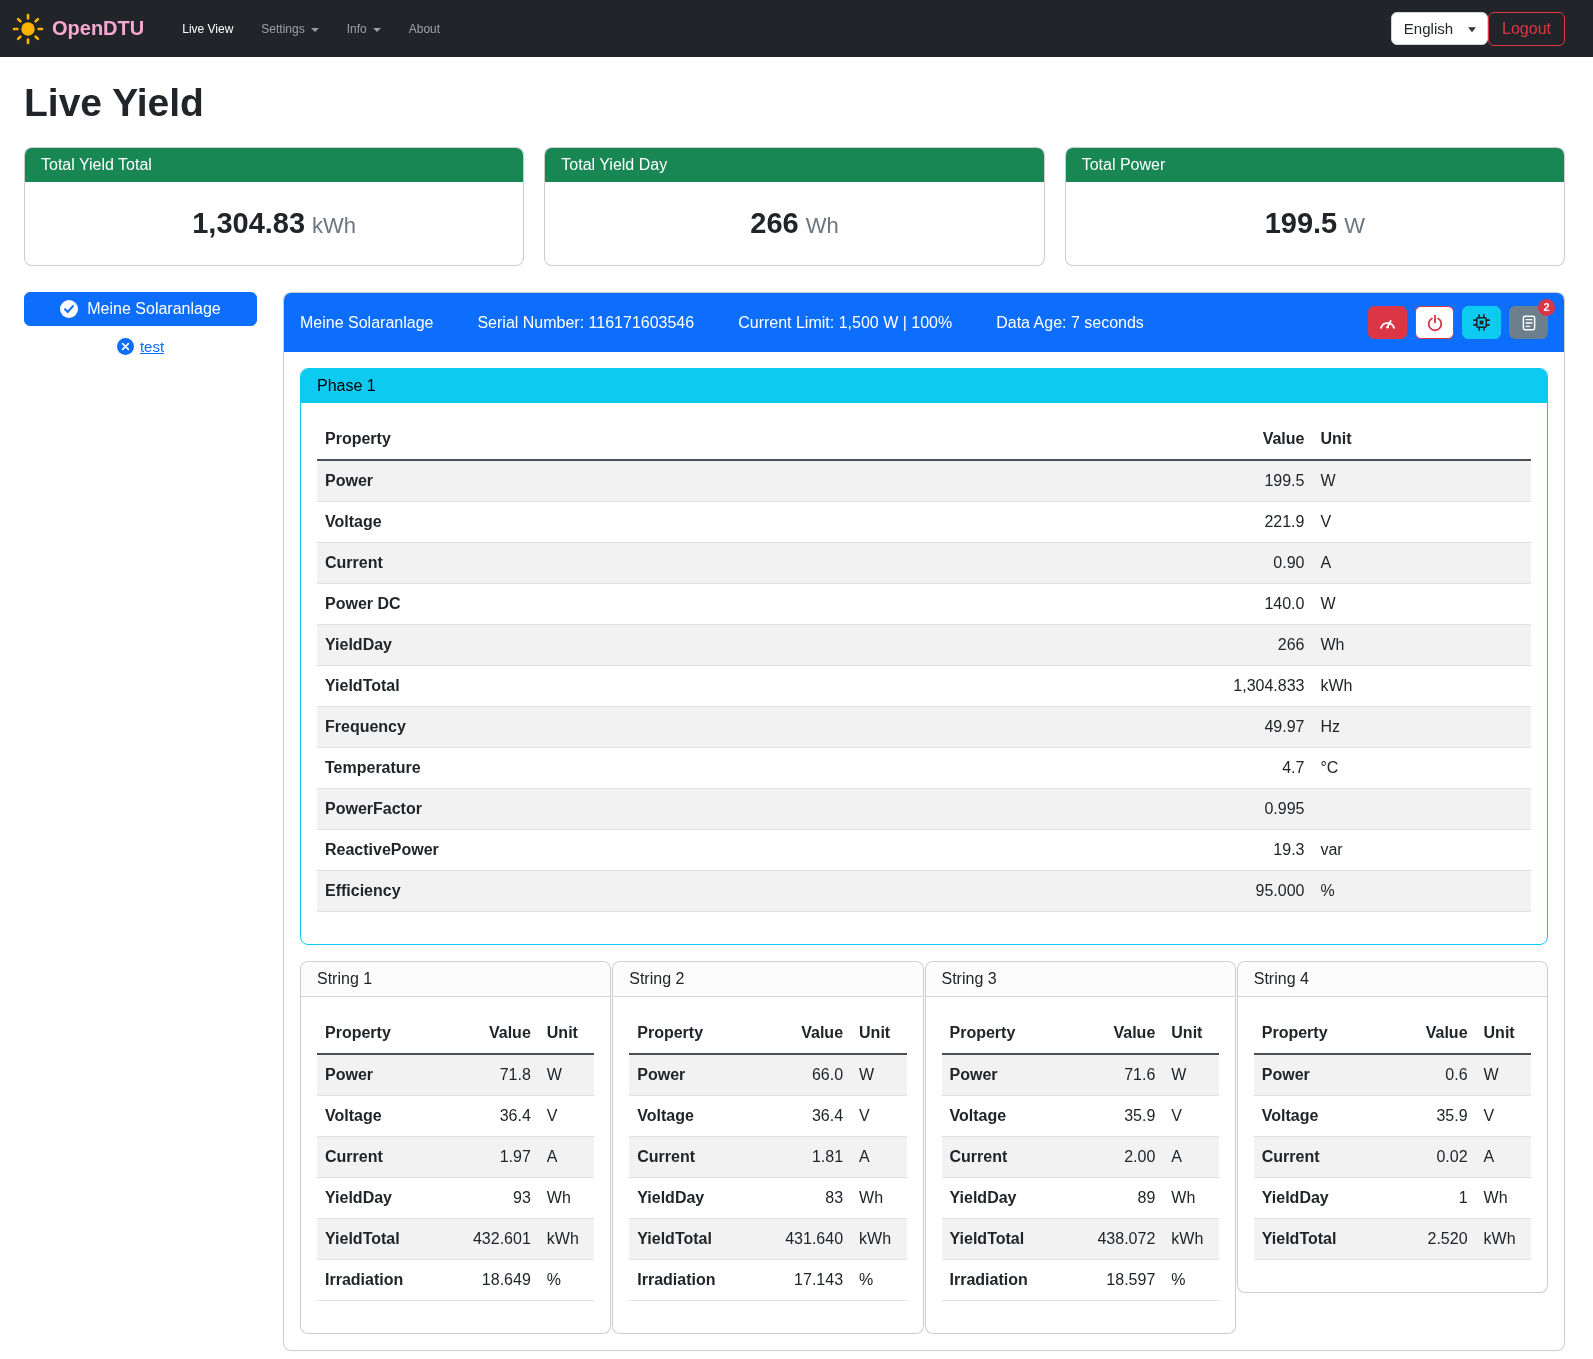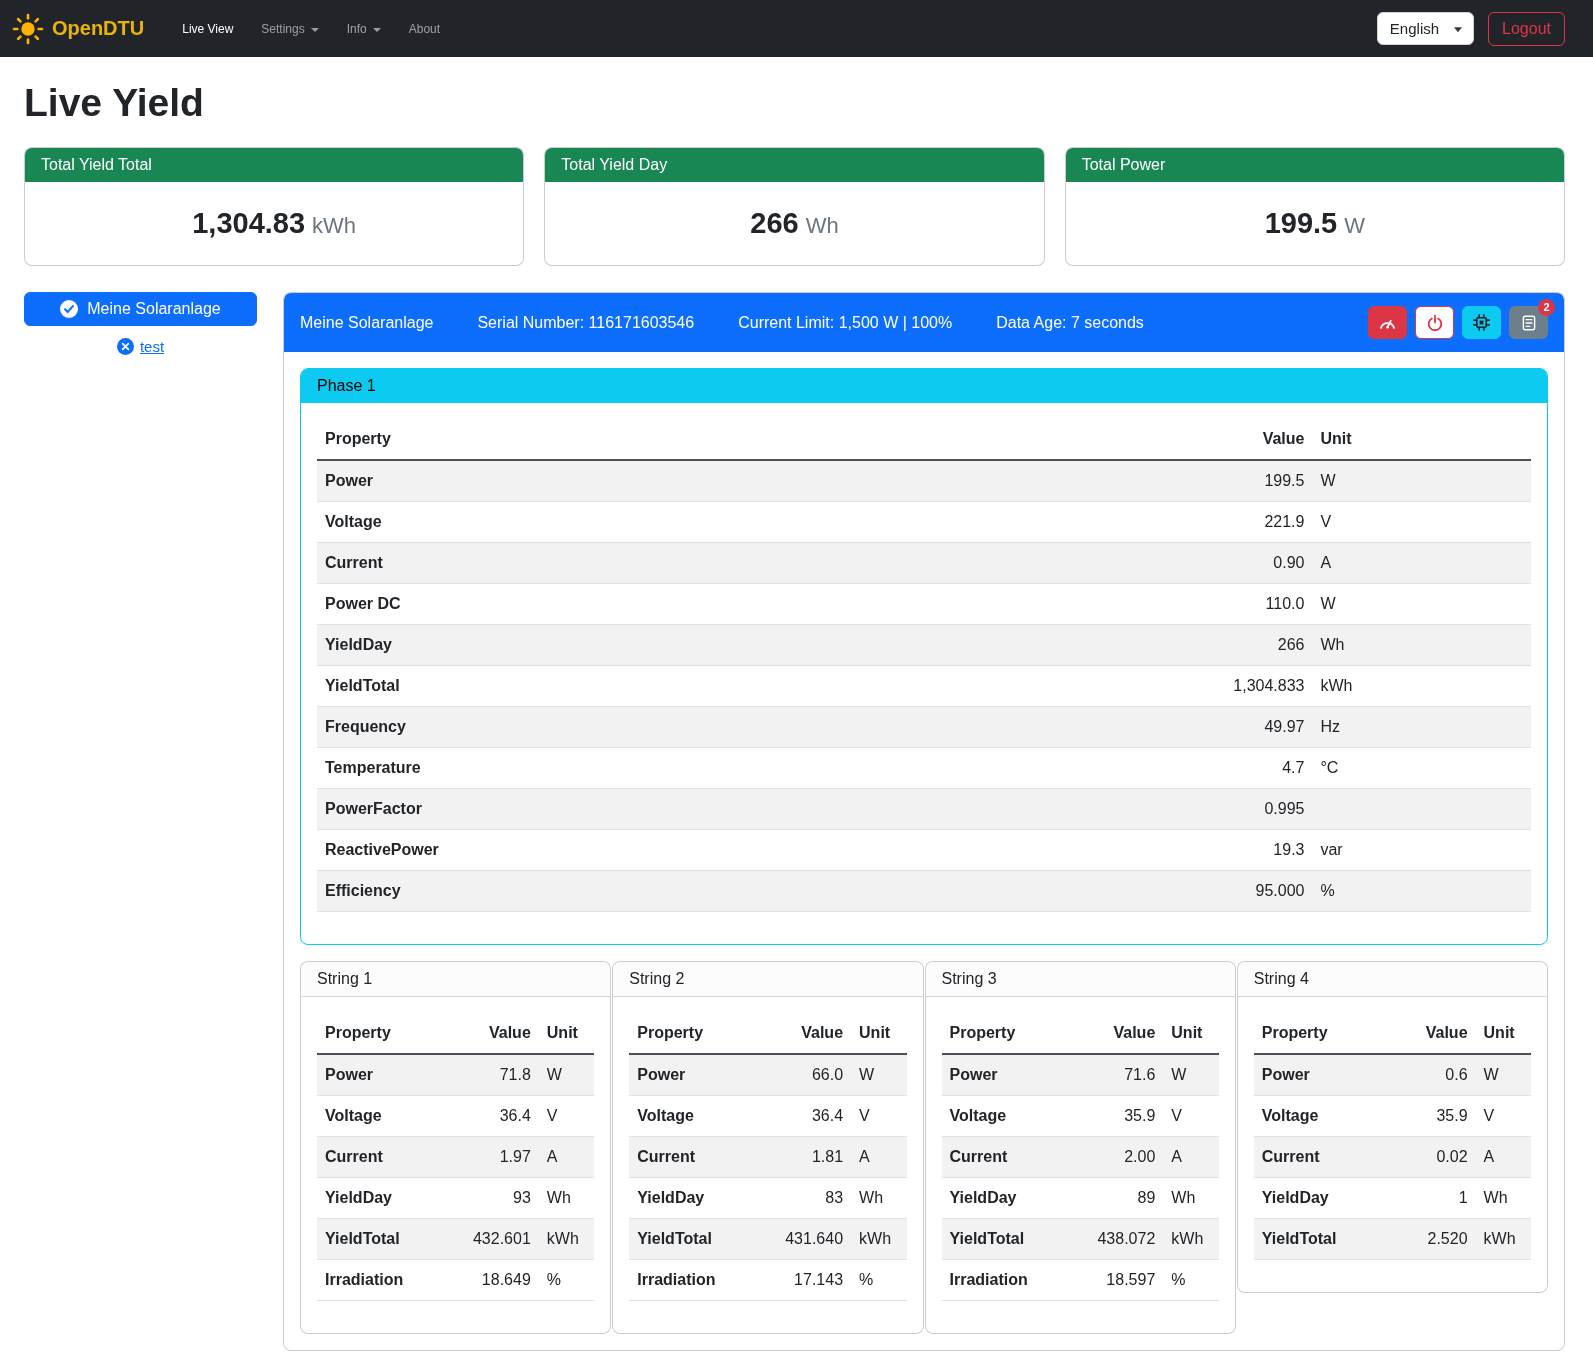--- a/index.html
+++ b/index.html
@@ -16,37 +16,37 @@
   .navbar {
     background:#212529;
     height:57px;
     display:flex;
     align-items:center;
     padding:0 28px 0 12px;
     gap:4px;
   }
   .brand {
     display:flex; align-items:center; gap:8px;
-    color:#eab308; font-size:20px; font-weight:600;
+    color:#f9a8d4; font-size:20px; font-weight:600;
     margin-right:20px; cursor:pointer; text-decoration:none;
   }
   .nav-links { display:flex; align-items:center; }
   .nav-link {
     color:rgba(255,255,255,.55);
     font-size:12px; padding:8px 14px;
     cursor:pointer; display:flex; align-items:center; gap:6px;
     text-decoration:none; white-space:nowrap;
   }
   .nav-link.active { color:#fff; }
   .caret {
     width:0; height:0; display:inline-block;
     border-left:4px solid transparent; border-right:4px solid transparent;
     border-top:4px solid currentColor; margin-top:2px;
   }
-  .nav-right { margin-left:auto; display:flex; align-items:center; gap:14px; }
+  .nav-right { margin-left:auto; display:flex; align-items:center; }
   .lang-select {
     background:#fff; border:1px solid #ced4da; border-radius:6px;
     padding:7px 34px 7px 12px; font-size:15px; color:#212529;
     position:relative; cursor:pointer;
   }
   .select-caret {
     position:absolute; right:11px; top:50%; transform:translateY(-35%);
     width:0; height:0;
     border-left:4px solid transparent; border-right:4px solid transparent;
     border-top:5px solid #343a40;
@@ -329,21 +329,21 @@
                     <td class="col-val">221.9</td>
                     <td class="col-unit">V</td>
                   </tr>
                 <tr>
                     <td class="prop">Current</td>
                     <td class="col-val">0.90</td>
                     <td class="col-unit">A</td>
                   </tr>
                 <tr>
                     <td class="prop">Power DC</td>
-                    <td class="col-val">110.0</td>
+                    <td class="col-val">140.0</td>
                     <td class="col-unit">W</td>
                   </tr>
                 <tr>
                     <td class="prop">YieldDay</td>
                     <td class="col-val">266</td>
                     <td class="col-unit">Wh</td>
                   </tr>
                 <tr>
                     <td class="prop">YieldTotal</td>
                     <td class="col-val">1,304.833</td>

